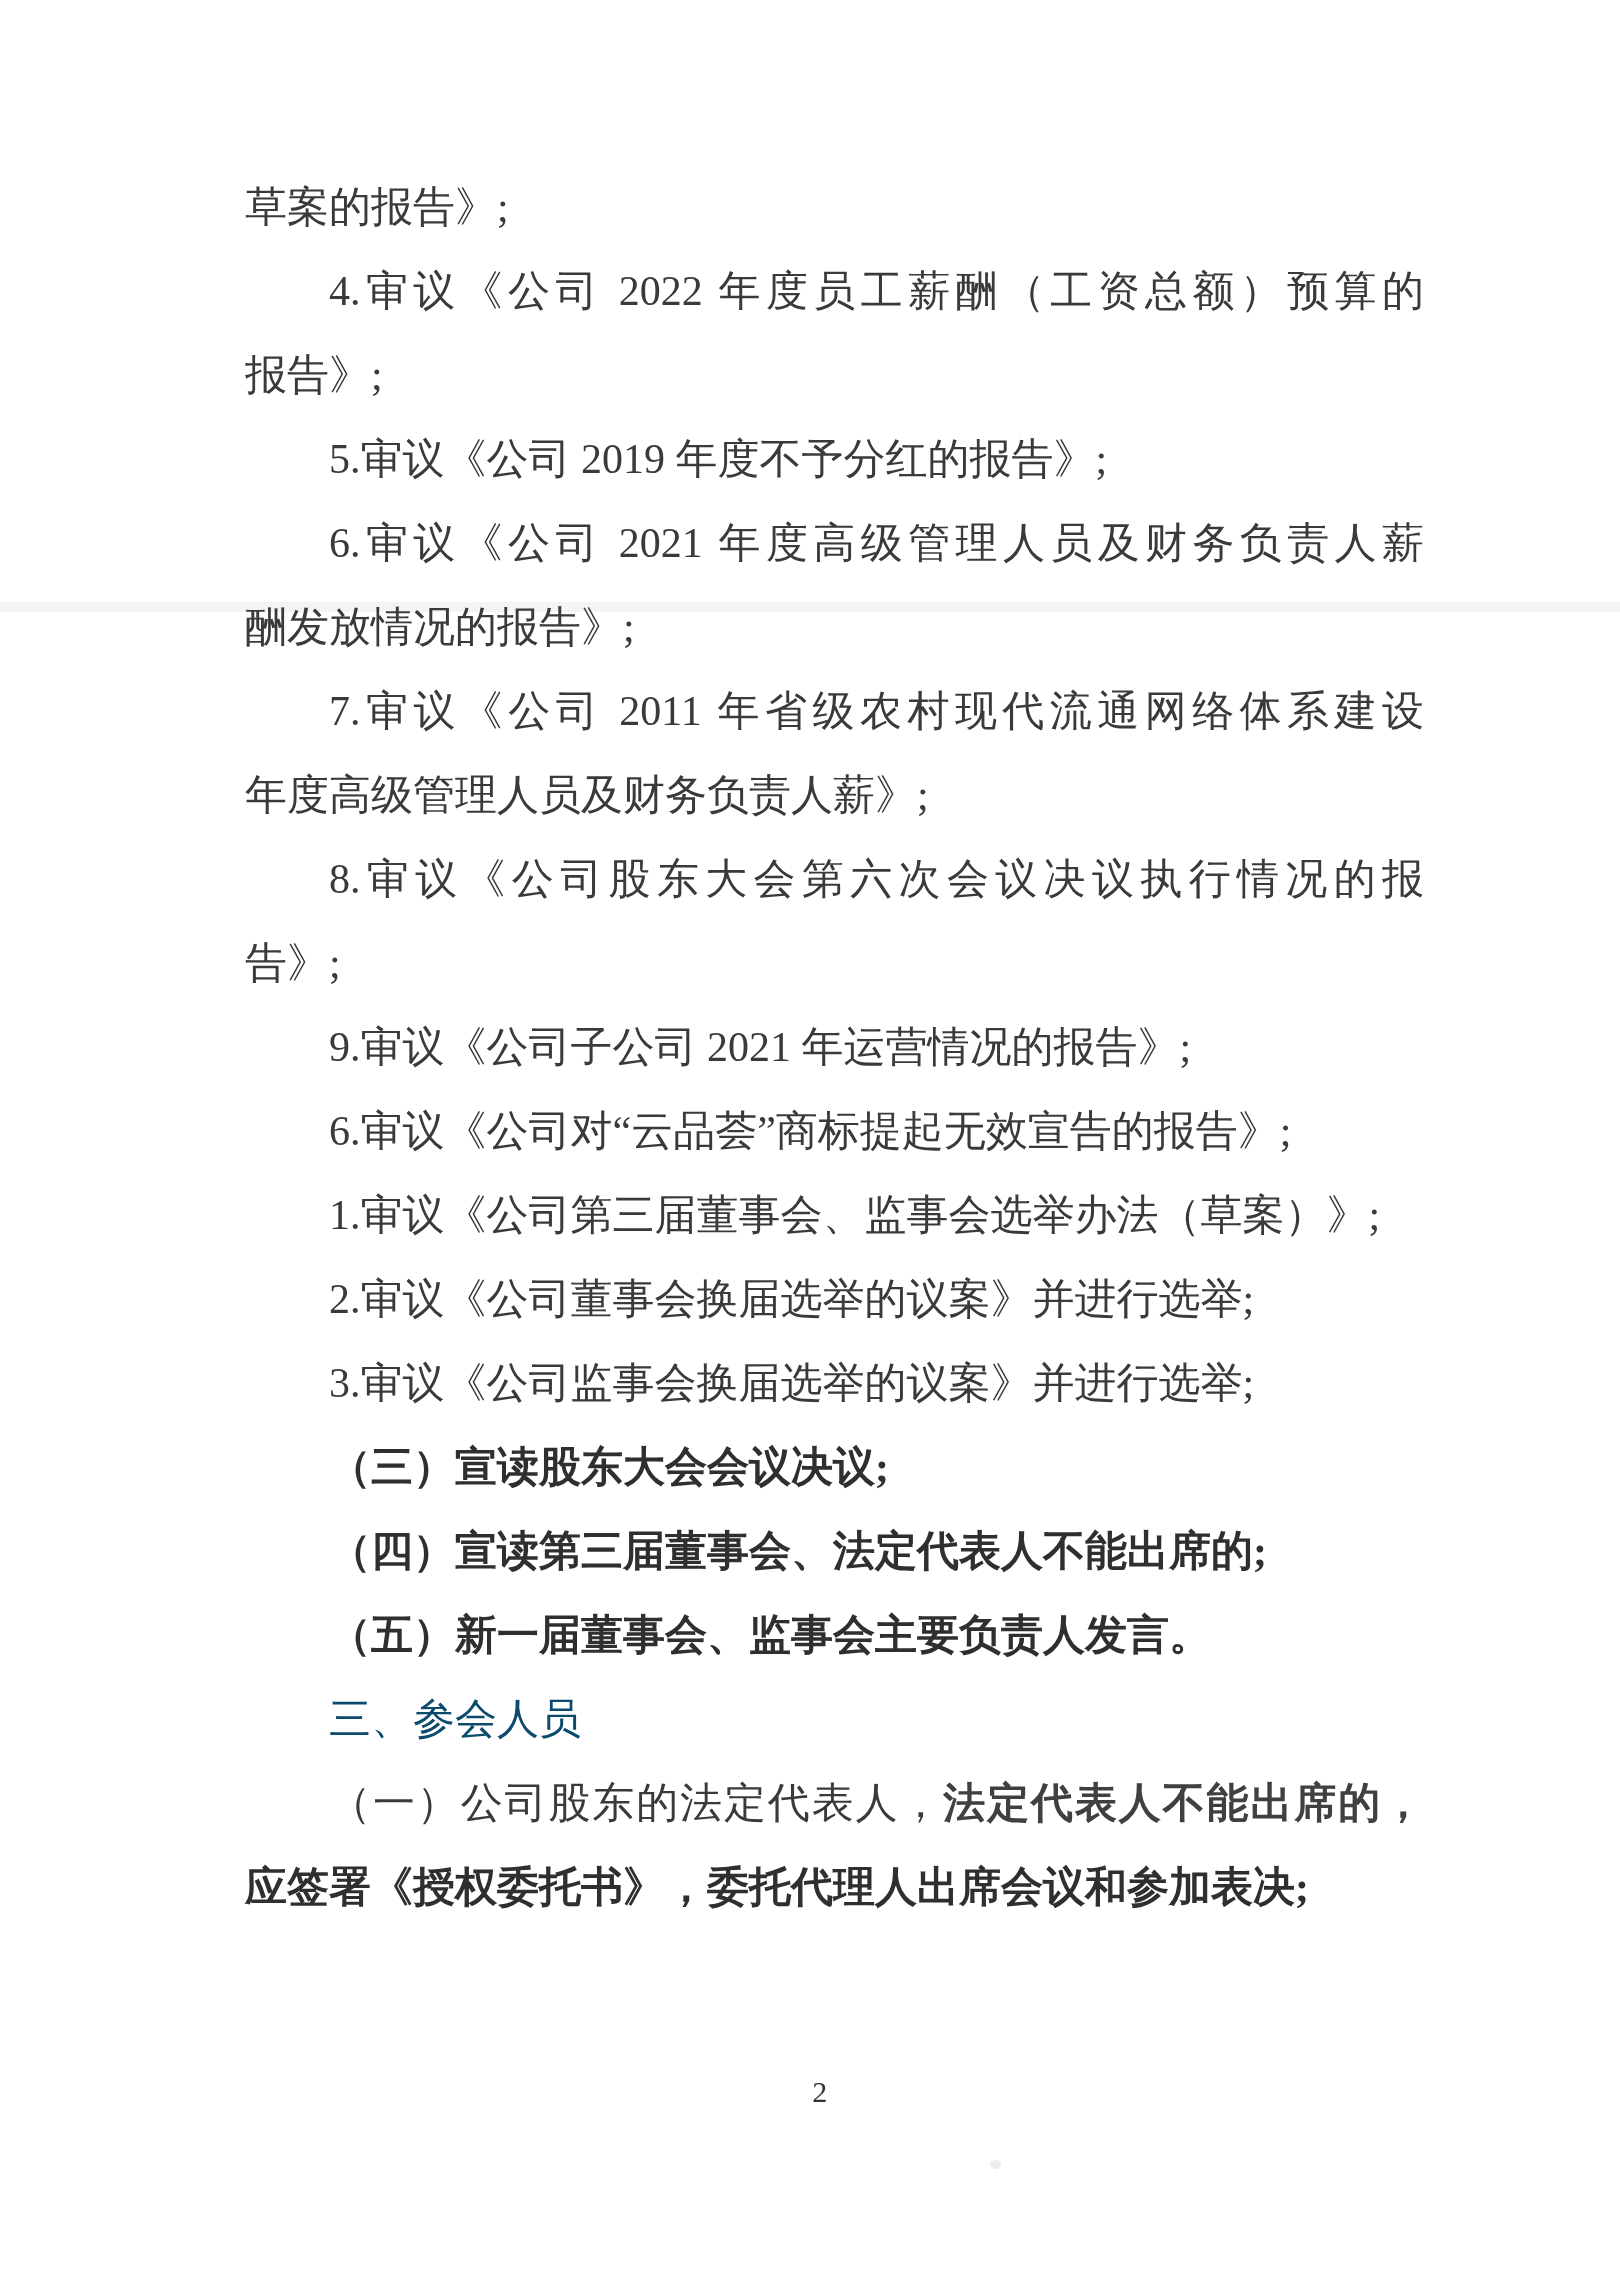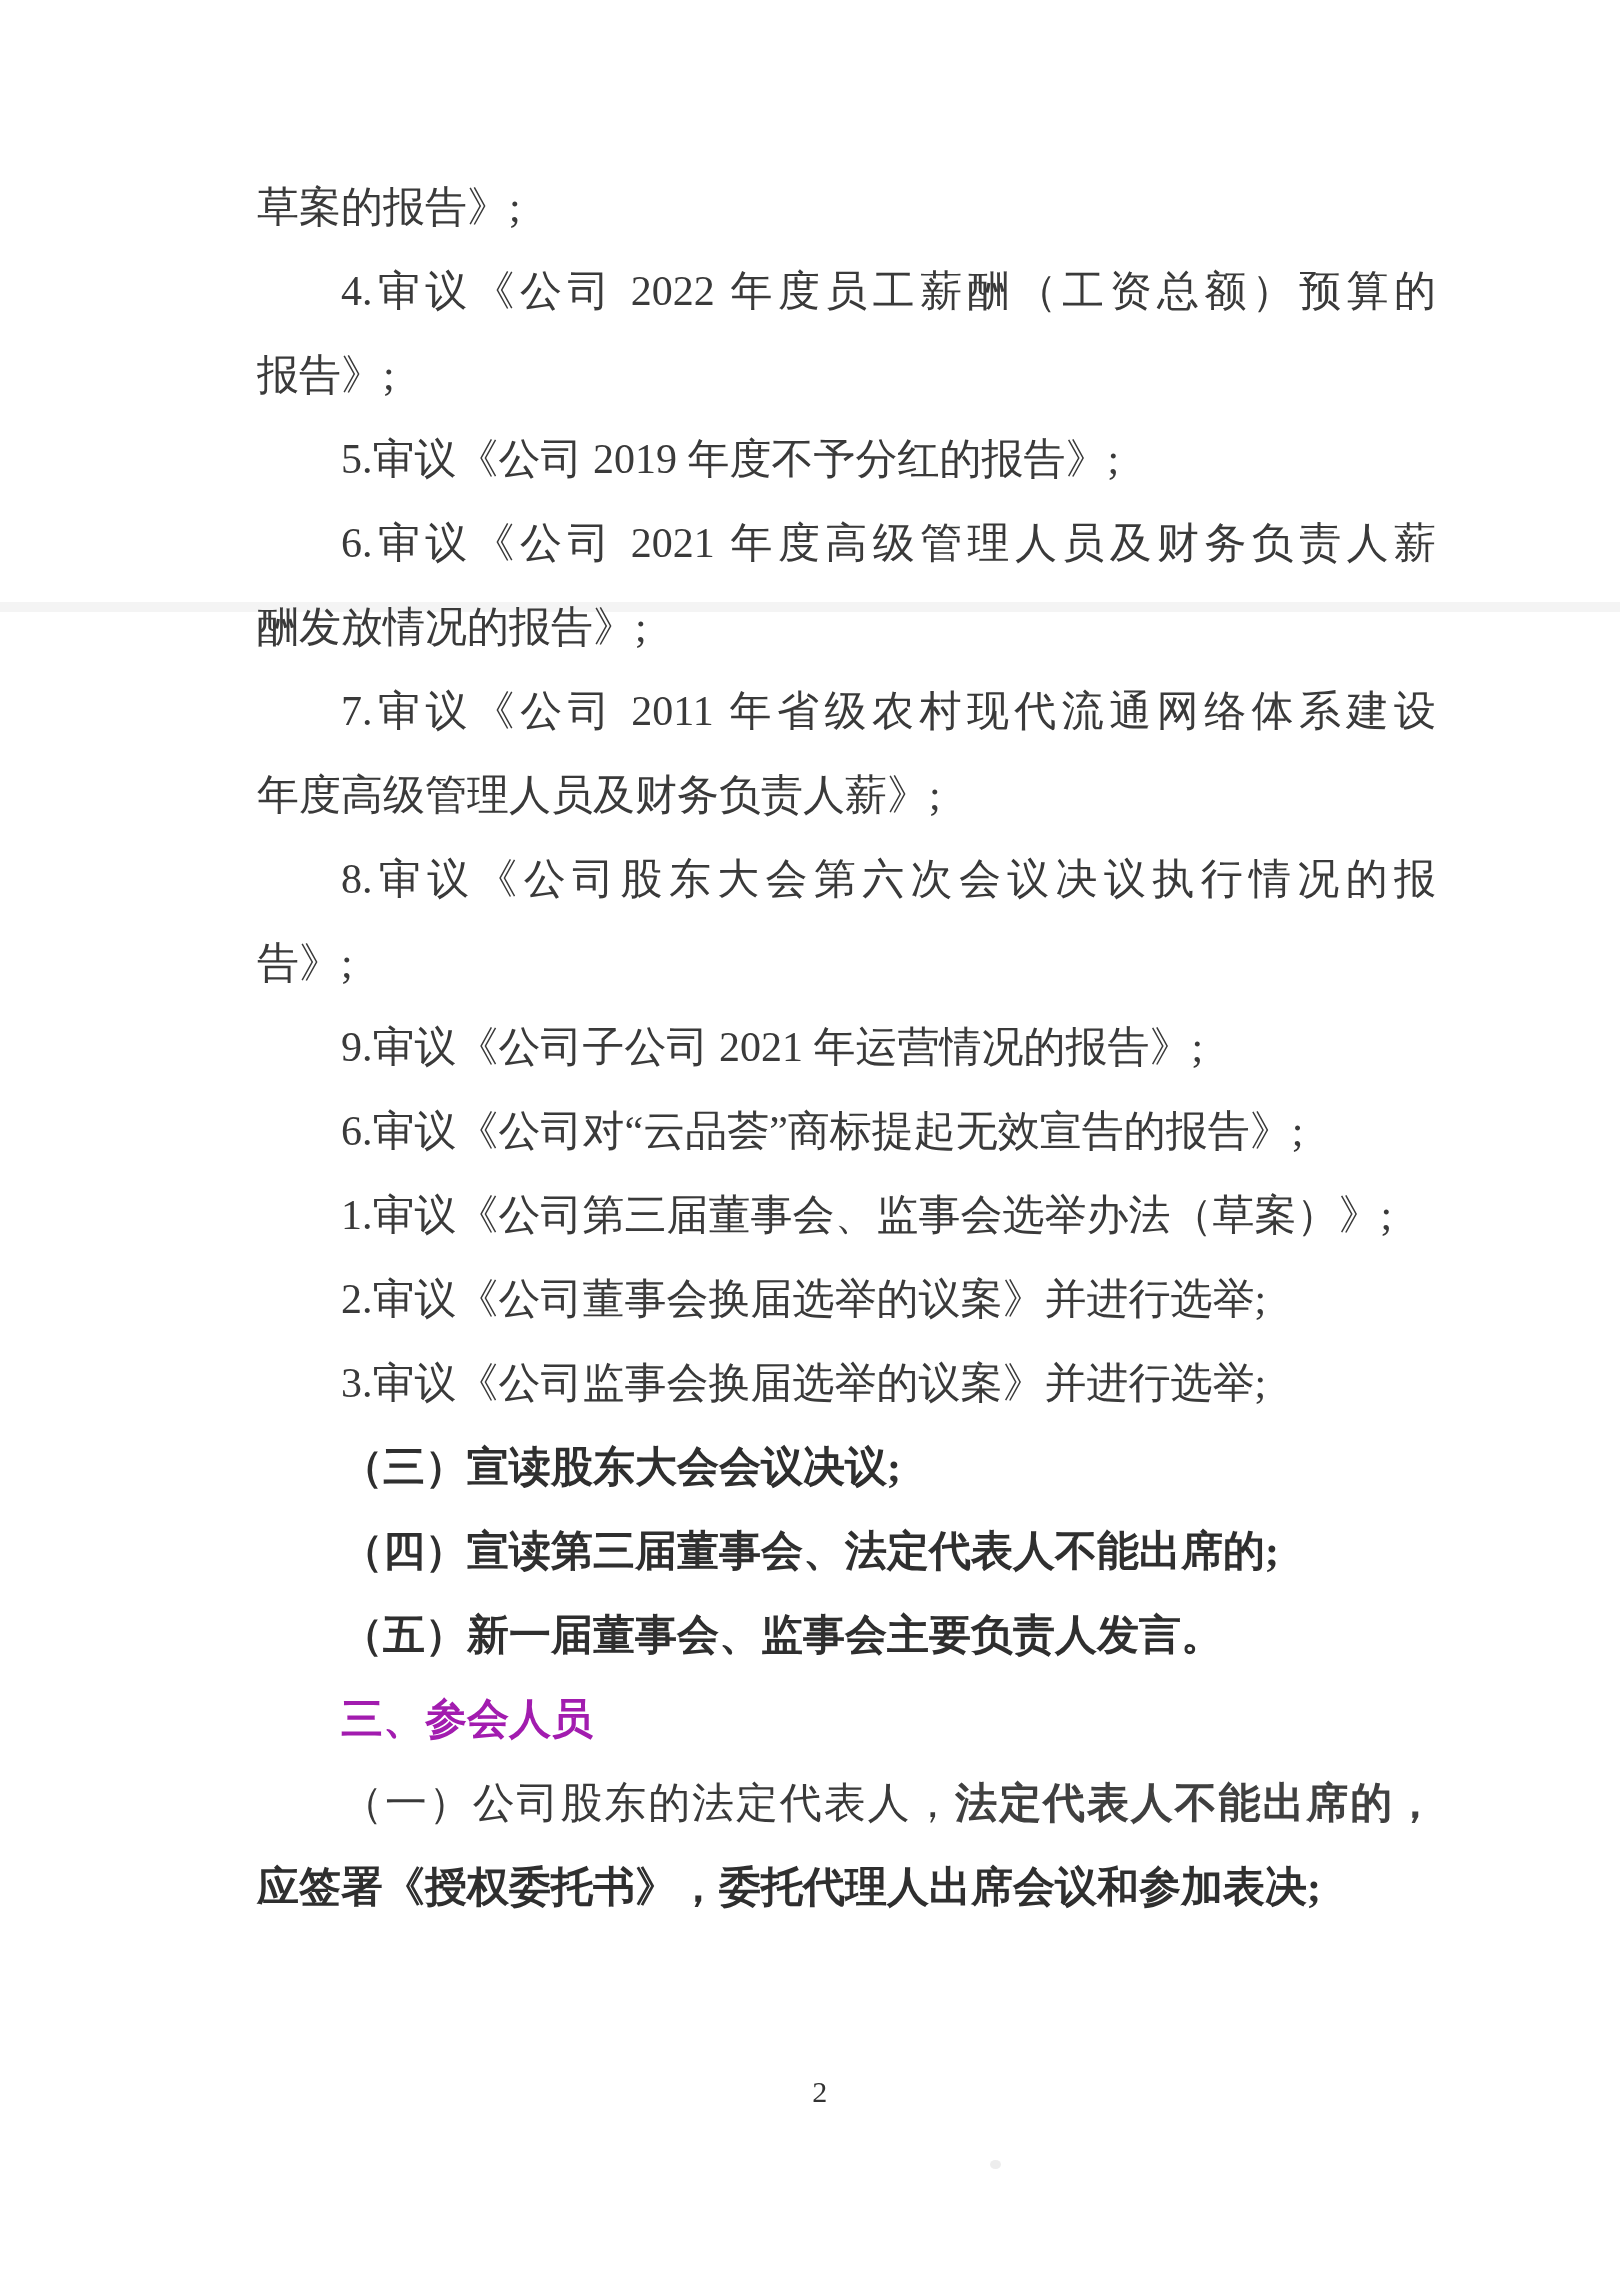--- a/index.html
+++ b/index.html
@@ -10,37 +10,37 @@
     overflow:hidden;
     font-family:"Liberation Serif","DejaVu Serif",serif;
     color:#3a3a3a;
   }
   .page{position:absolute;inset:0;}
   .scan-band{
     position:absolute;left:0;top:602px;width:1620px;height:9.8px;
     background:#f4f4f4;
   }
   .doc{
-    position:absolute;left:257px;top:165px;width:1179px;
+    position:absolute;left:245px;top:165px;width:1179px;
   }
   .line{
     height:84px;line-height:84px;
     font-size:42px;
     white-space:nowrap;
     letter-spacing:0;
   }
   .line.indent{text-indent:84px;}
   .line.justify{
     white-space:normal;
     text-align:justify;
     text-align-last:justify;
   }
   .line.bold{font-weight:700;color:#2f2f2f;}
   .line .seg-b{font-weight:700;color:#404040;}
-  .line.heading{font-weight:700;color:#a21caf;}
+  .line.heading{font-weight:400;color:#0c4a6e;}
   .page-number{
     position:absolute;top:2072px;left:0;width:1620px;
     text-align:center;
     padding-left:19.6px;box-sizing:border-box;
     font-size:30px;line-height:39px;color:#333333;
     font-family:"Liberation Serif","DejaVu Serif",serif;
   }
   .speck{
     position:absolute;left:990px;top:2160px;width:10.8px;height:8.8px;
     background:#ededed;border-radius:50%;

